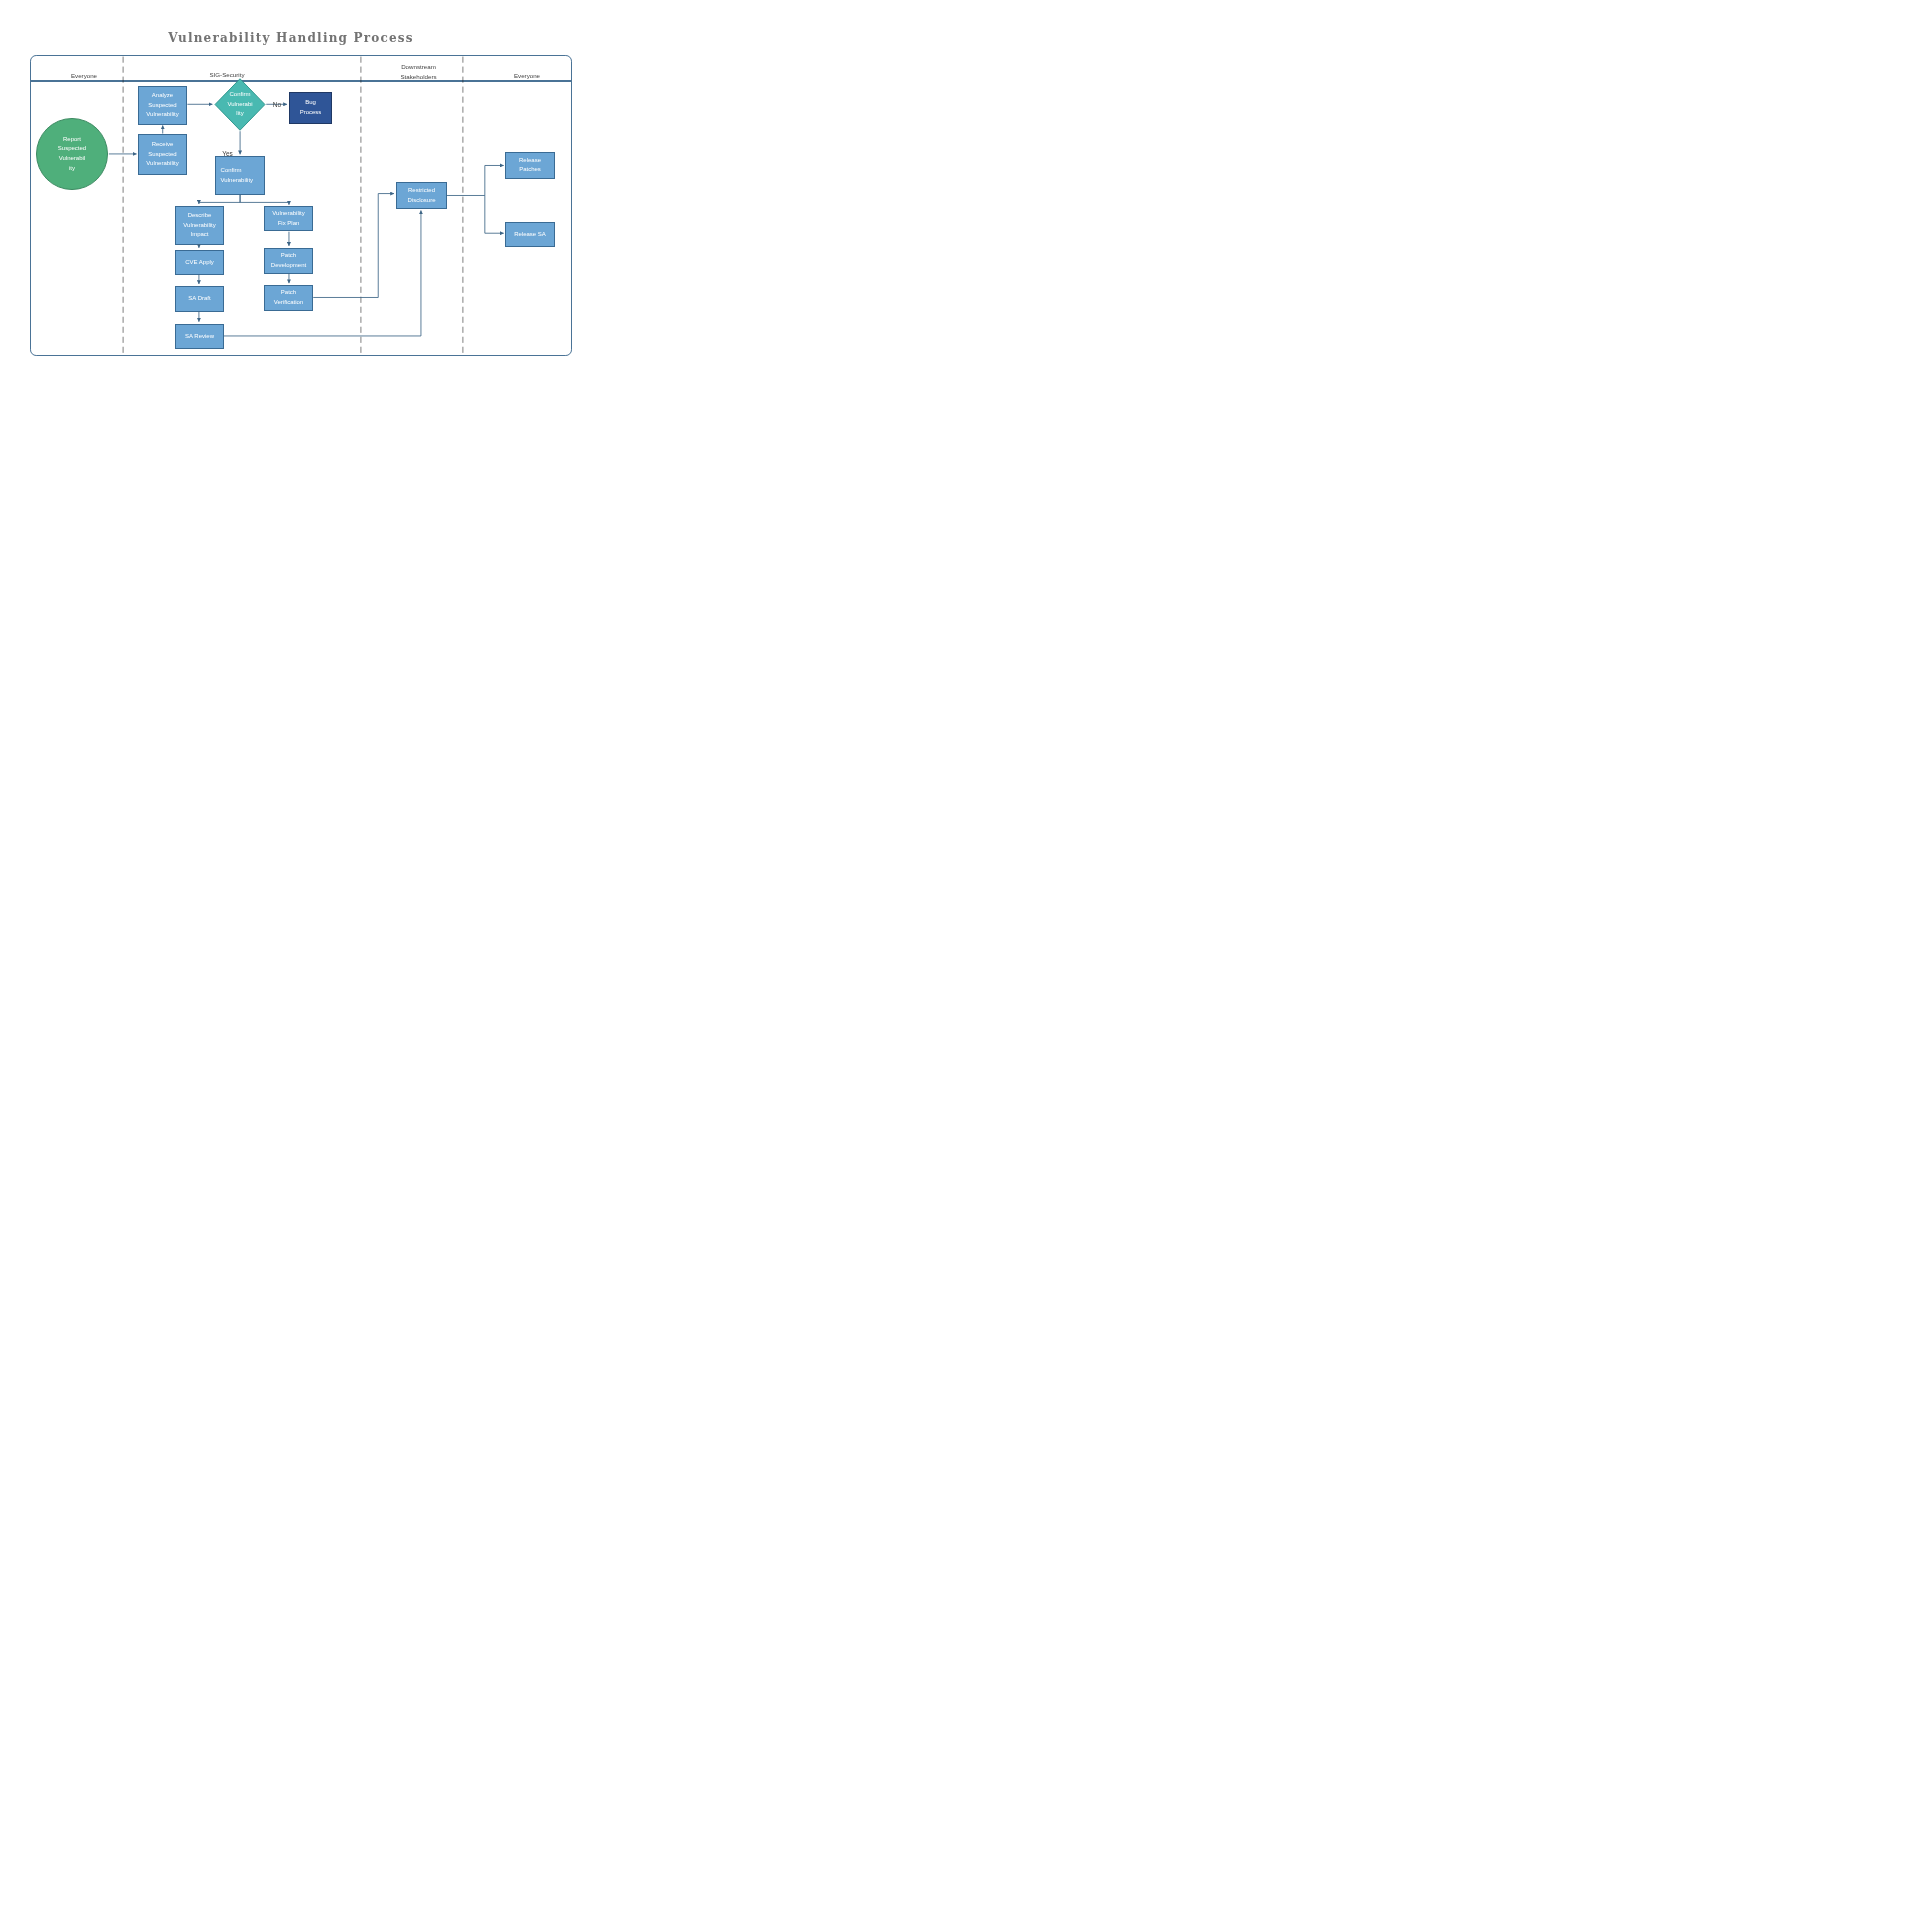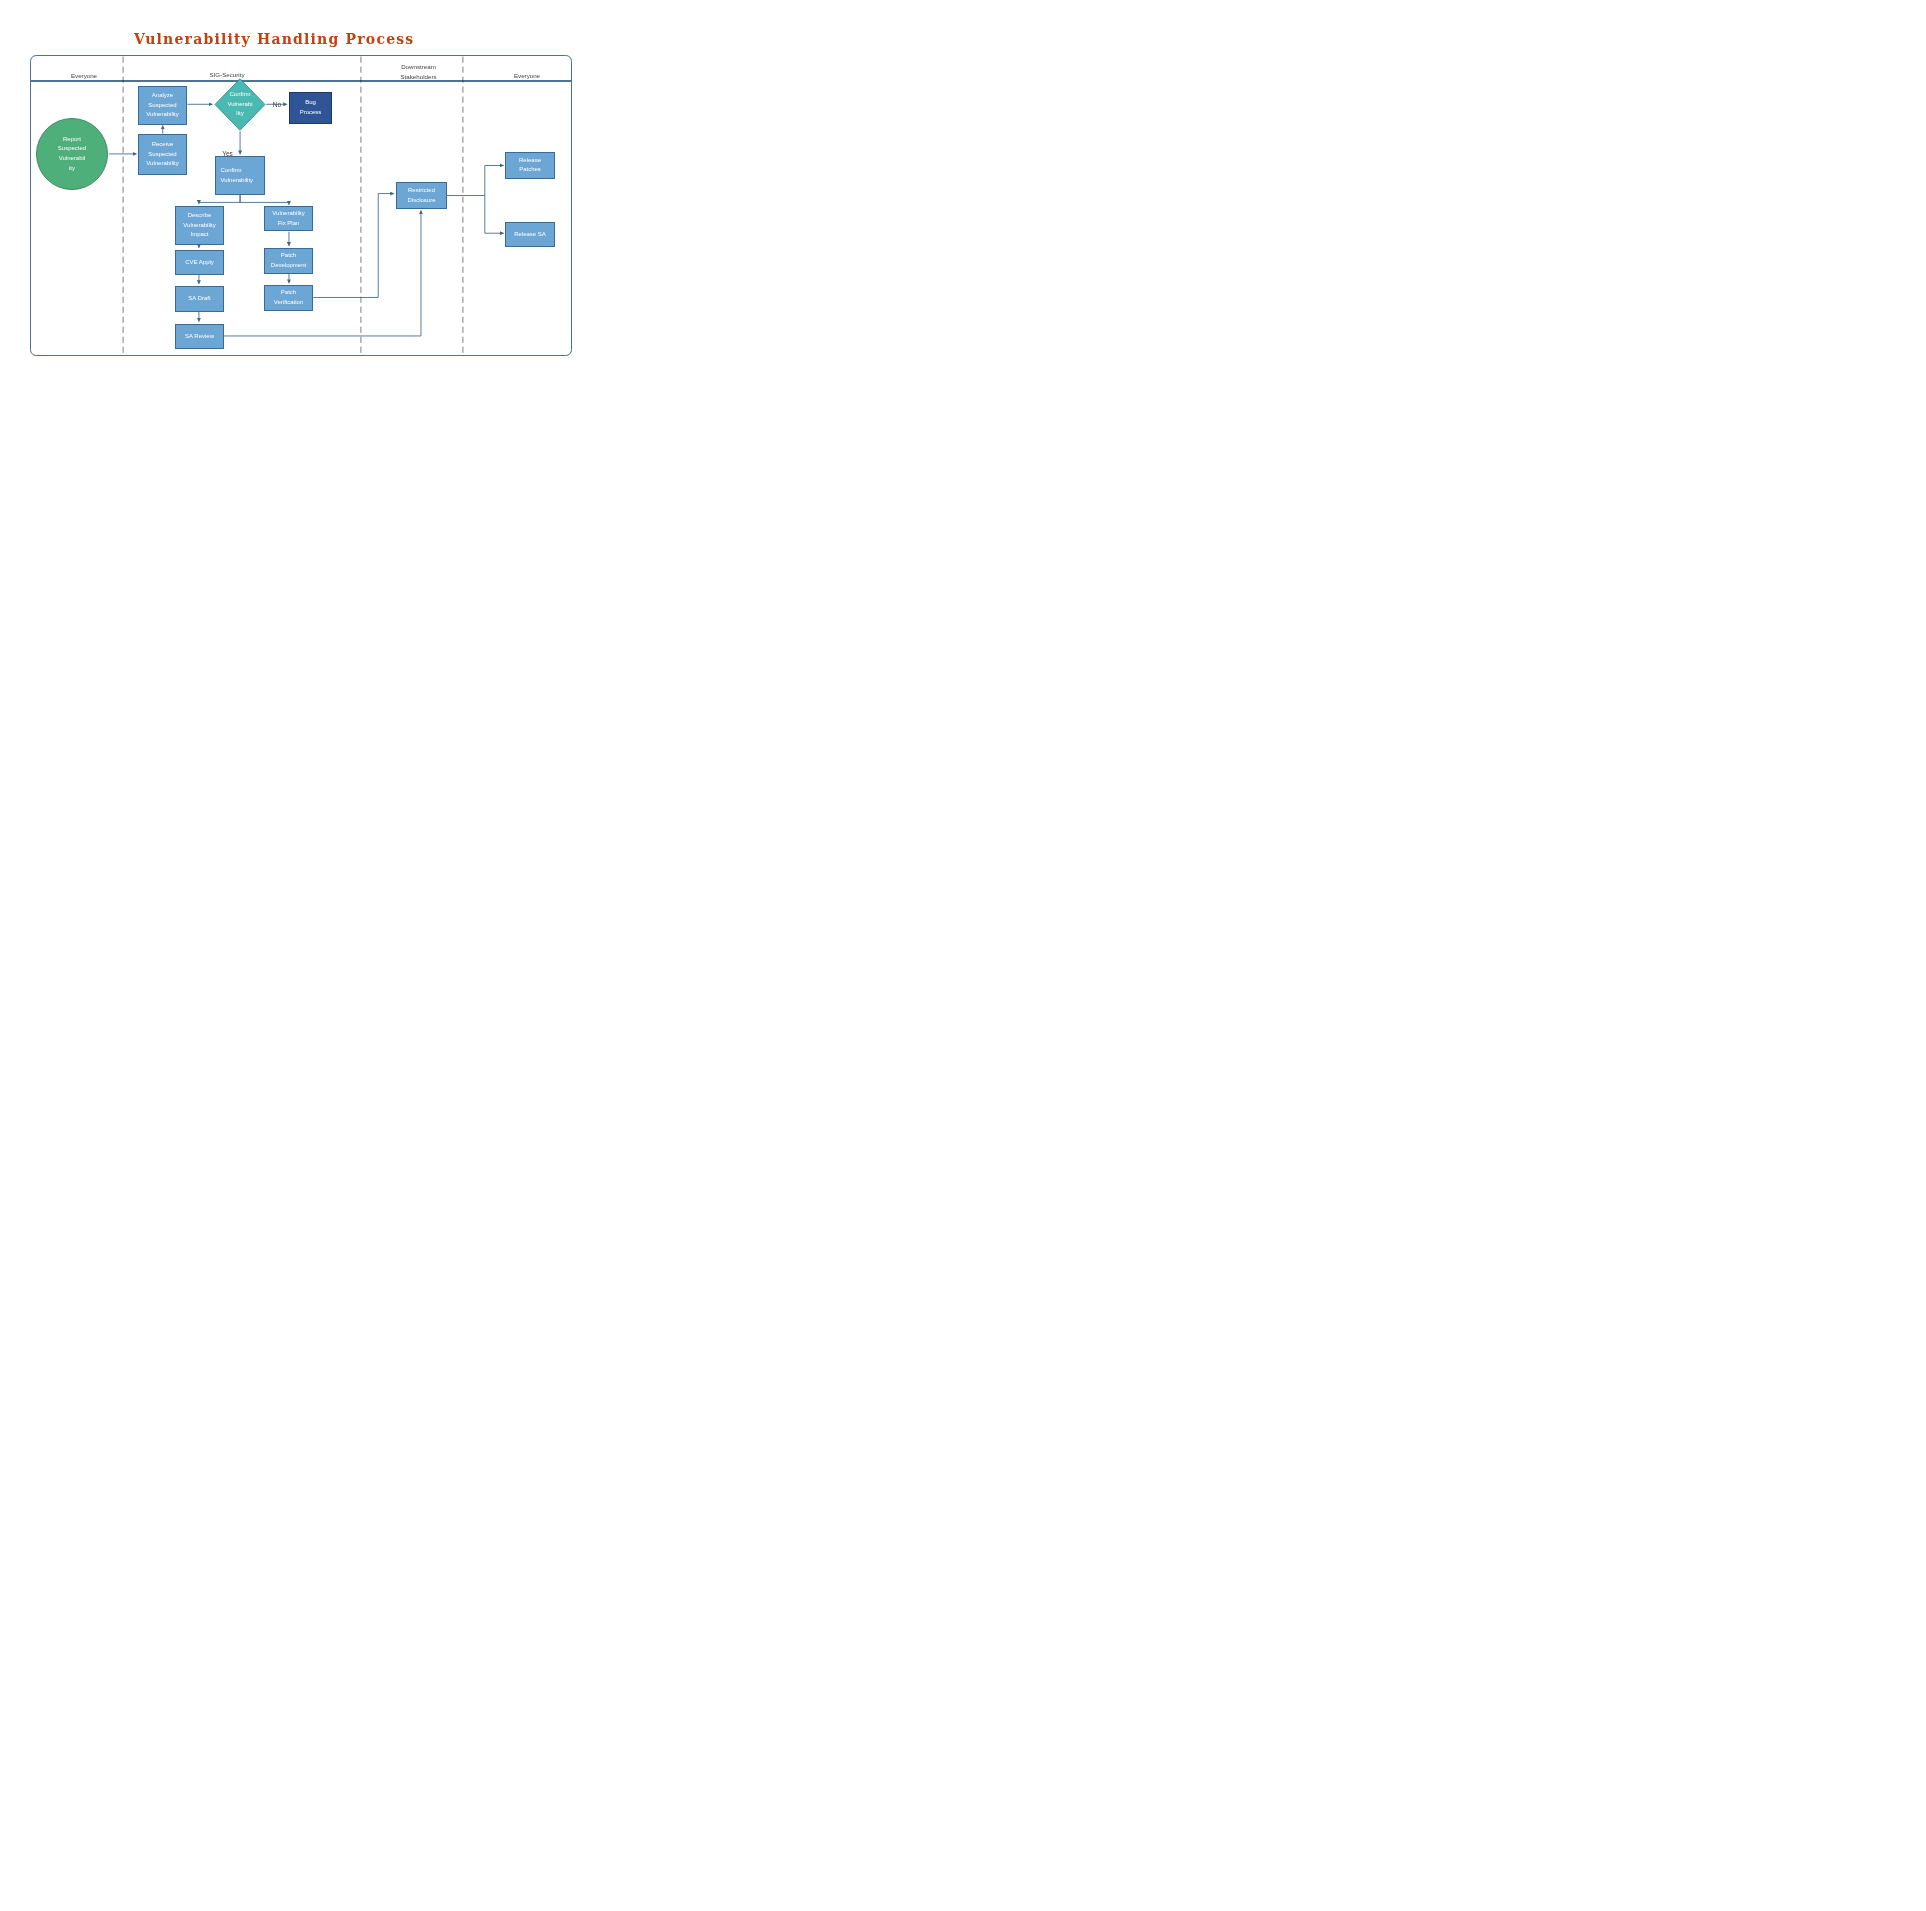--- a/index.html
+++ b/index.html
@@ -5,23 +5,24 @@
   html,body{margin:0;padding:0;background:#ffffff;}
   .canvas{
     position:relative;
     width:596px;height:421px;
     background:#ffffff;
     font-family:"Liberation Sans",sans-serif;
     overflow:hidden;
   }
   .page-title{
     position:absolute;left:134px;top:31px;width:314px;
+    text-align:center;
     font-family:"DejaVu Serif","Liberation Serif",serif;
-    font-size:14px;font-weight:600;letter-spacing:1.2px;
-    color:#c2410c;white-space:nowrap;
+    font-size:12px;font-weight:600;letter-spacing:1.2px;
+    color:#737373;white-space:nowrap;
   }
   
   .frame{
     position:absolute;left:30px;top:55px;width:542px;height:301px;
     border:1.2px solid #4A7396;border-top-width:1.9px;border-radius:6.2px;
     box-sizing:border-box;background:transparent;
   }
   .header-sep{
     position:absolute;left:31px;top:80px;width:541px;height:1.5px;
     background:#4A7396;

